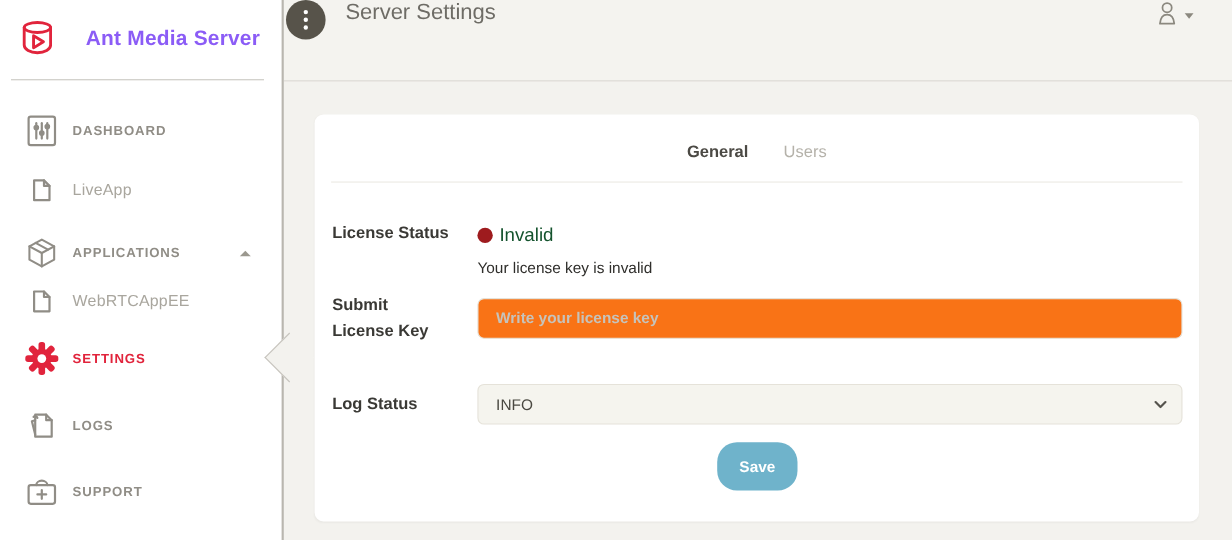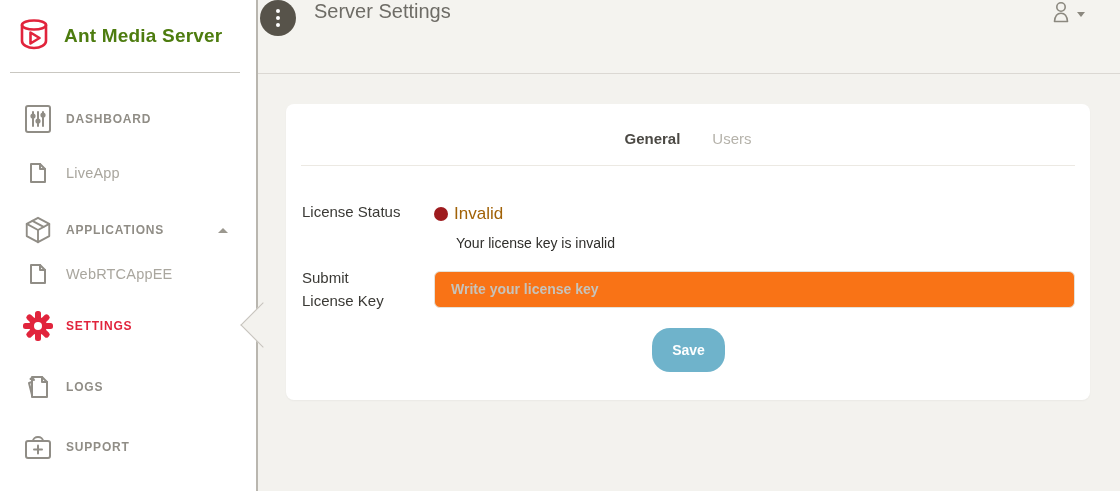--- a/index.html
+++ b/index.html
@@ -5,21 +5,21 @@
   * { margin:0; padding:0; box-sizing:border-box; }
   html,body { width:1120px; height:491px; overflow:hidden;
     font-family:"Liberation Sans", sans-serif; background:#f3f2ee; }
   .app { display:flex; width:1120px; height:491px; position:relative; }
 
   
   .sidebar { width:258px; height:491px; background:#ffffff;
     border-right:2px solid #b9b6af; flex:0 0 258px; position:relative; }
   .logo-row { height:72px; display:flex; align-items:center; padding-left:14px; }
   .logo-row svg { flex:0 0 auto; }
-  .brand-name { color:#4d7c0f; font-size:19px; font-weight:700; margin-left:10px; letter-spacing:.2px; }
+  .brand-name { color:#8b5cf6; font-size:19px; font-weight:700; margin-left:24px; letter-spacing:.2px; }
   .logo-divider { border-top:1px solid #c9c7c1; margin:0 16px 0 10px; }
   .nav { padding-top:22px; }
   .nav-item { display:flex; align-items:center; height:48px; padding-left:22px;
     cursor:pointer; position:relative; }
   .nav-item.sub { height:40px; }
   .icon-slot { width:32px; display:flex; justify-content:center; align-items:center; }
   .nav-label { margin-left:12px; font-size:12px; letter-spacing:.8px; color:#908d86; font-weight:600; }
   .nav-item.sub .nav-label { font-size:14.5px; letter-spacing:.2px; color:#a9a69e; font-weight:400; }
   .nav-item.active .nav-label { color:#e1243c; }
   .mt13{margin-top:13px;} .mt10{margin-top:10px;} .mt8{margin-top:8px;} .mt12{margin-top:12px;}
@@ -52,28 +52,28 @@
   .tab { font-size:15px; cursor:pointer; }
   .tab.active { color:#4b4944; font-weight:700; }
   .tab.inactive { color:#b5b2aa; font-weight:400; }
   .tab-divider { border-top:1px solid #ece9e3; margin:0 15px; }
 
   .form { padding:0 15px 0 16px; }
   .form-row { display:grid; grid-template-columns:132px 1fr; }
   .row-license { margin-top:34px; align-items:start; }
   .row-key { margin-top:15px; align-items:center; }
   .row-log { margin-top:37px; align-items:center; }
-  .field-label { font-size:15px; color:#3a3935; font-weight:400; line-height:23px; }
+  .field-label { font-size:15px; color:#3a3935; font-weight:700; line-height:23px; }
   .nowrap { white-space:nowrap; }
   .wrap-narrow { max-width:88px; }
 
   .status-line { display:flex; align-items:center; margin-top:4px; }
   .status-dot { width:14px; height:14px; border-radius:50%; background:#9e1b1e; flex:0 0 auto; }
-  .status-text { font-size:17px; color:#a16207; margin-left:6px; }
-  .status-message { font-size:14px; color:#2f2e2b; margin-top:11px;margin-left:22px; }
+  .status-text { font-size:17px; color:#14532d; margin-left:6px; }
+  .status-message { font-size:14px; color:#2f2e2b; margin-top:11px; }
 
   .text-input { width:100%; height:37px; border-radius:6px; background:#f97316;
     border:1px solid #e5e2d9; padding:0 16px; font-size:14px; color:#4a4841;
     font-family:"Liberation Sans", sans-serif; outline:none;font-weight:bold; }
   .text-input::placeholder { color:#c6c3bb; opacity:1; }
 
   .select-wrap { position:relative; width:100%; }
   .log-select { width:100%; height:37px; border-radius:6px; background:#f5f4ee;
     border:1px solid #e5e2d9; padding:0 16px; font-size:14px; color:#4a4841;
     font-family:"Liberation Sans", sans-serif; appearance:none; -webkit-appearance:none; cursor:pointer; outline:none; }
@@ -255,20 +255,33 @@
             </div>
           </div>
 
           <div class="form-row row-key">
             <div class="field-label wrap-narrow">Submit License Key</div>
             <div>
               <input type="text" class="text-input" placeholder="Write your license key" style="">
             </div>
           </div>
 
+          <div class="form-row row-log">
+            <div class="field-label nowrap">Log Status</div>
+            <div class="select-wrap">
+              <select class="log-select">
+                <option>INFO</option>
+              </select>
+              <span class="select-chevron">
+                <svg width="12" height="8" viewBox="0 0 12 8">
+                  <polyline points="1.5,1.5 6,6 10.5,1.5" fill="none" stroke="#55534d" stroke-width="2" stroke-linecap="round" stroke-linejoin="round"></polyline>
+                </svg>
+              </span>
+            </div>
+          </div>
 
           <div class="save-row">
             <button class="save-btn">Save</button>
           </div>
 
         </div>
       </div>
     </section>
 
   </div>

